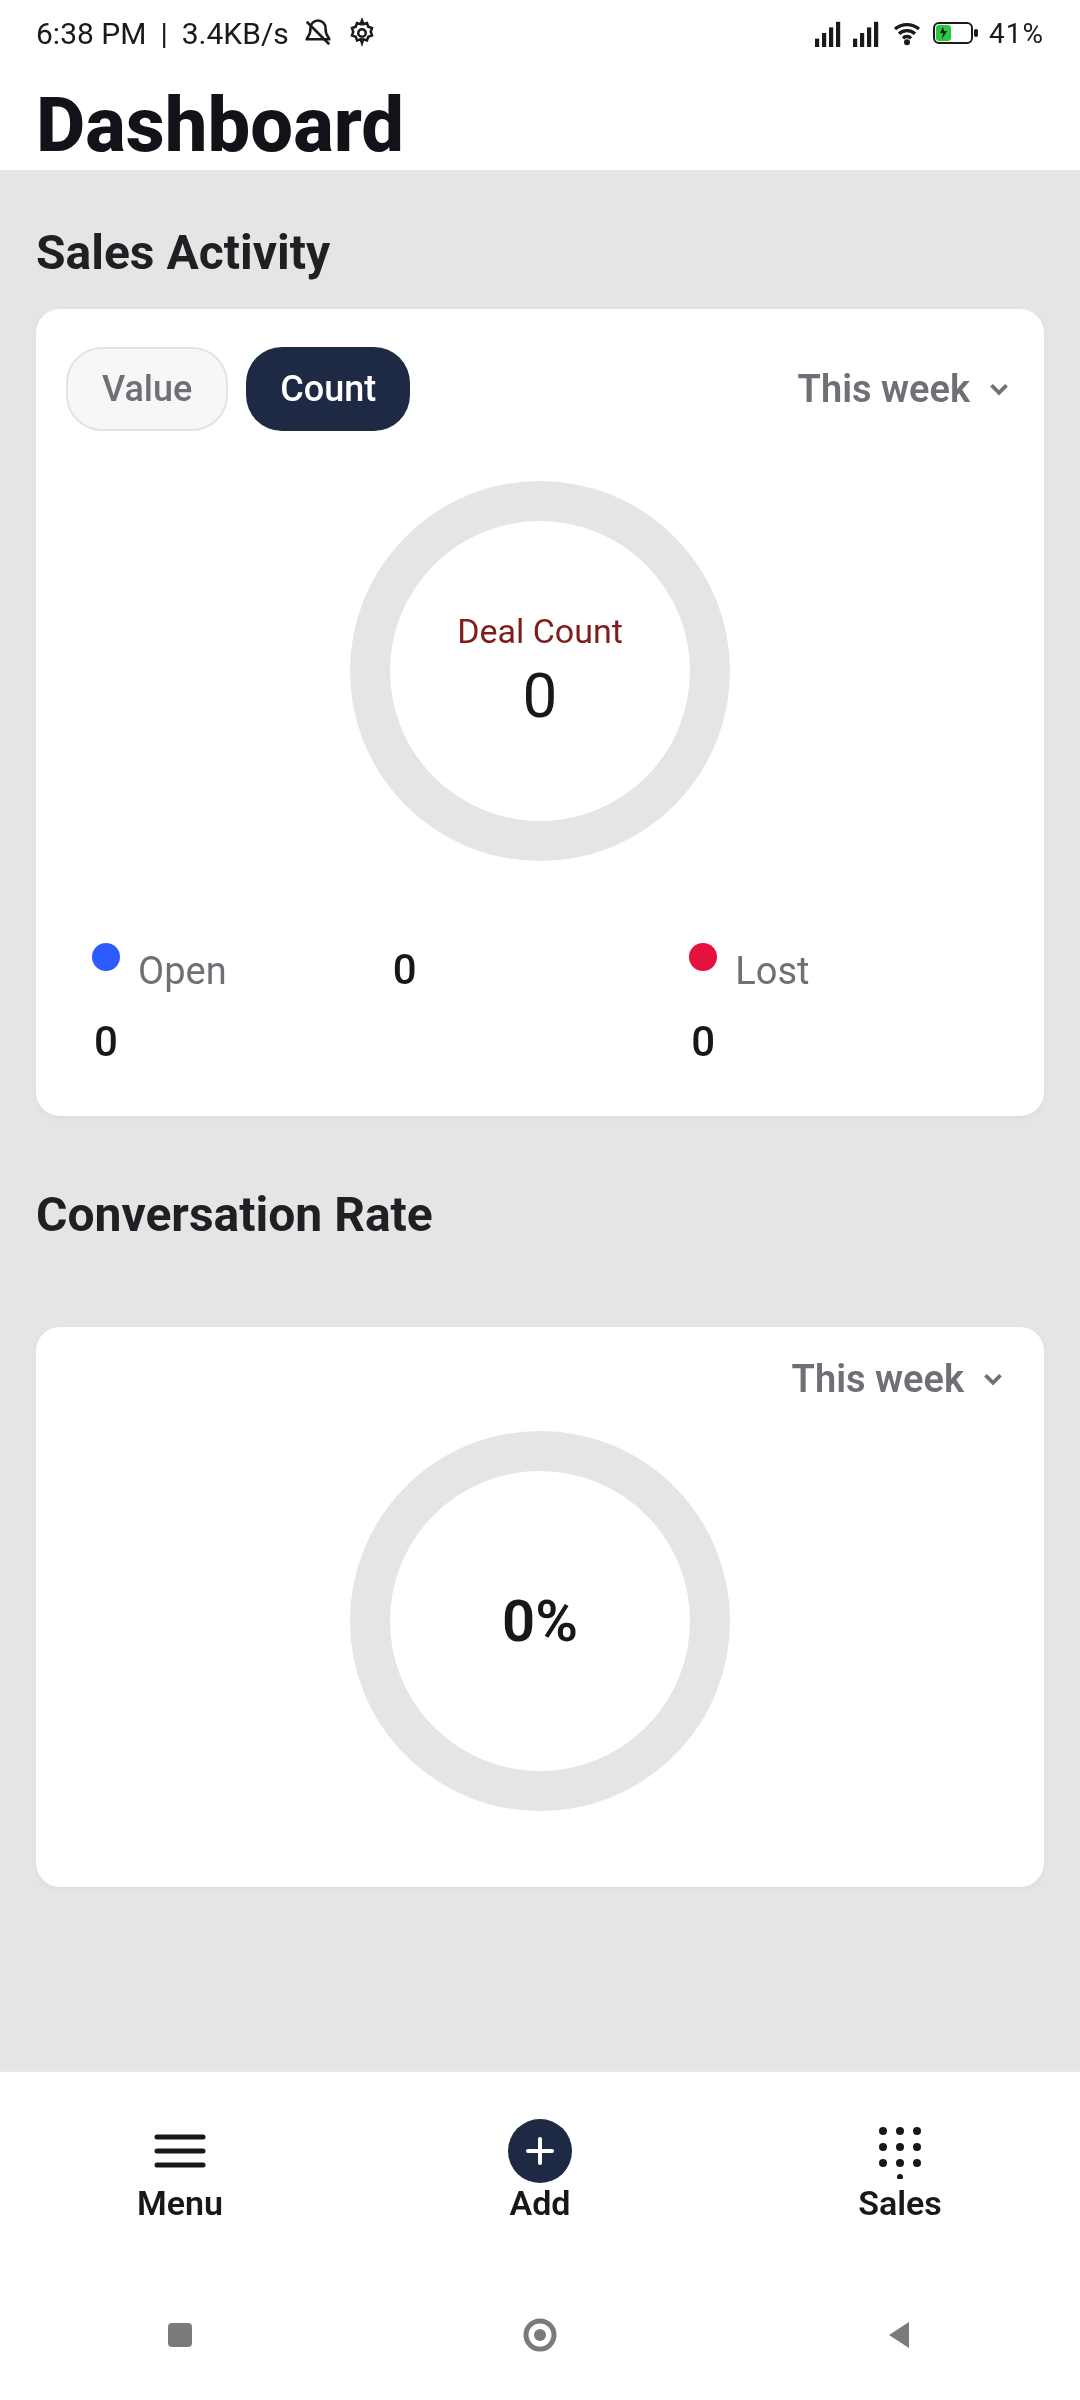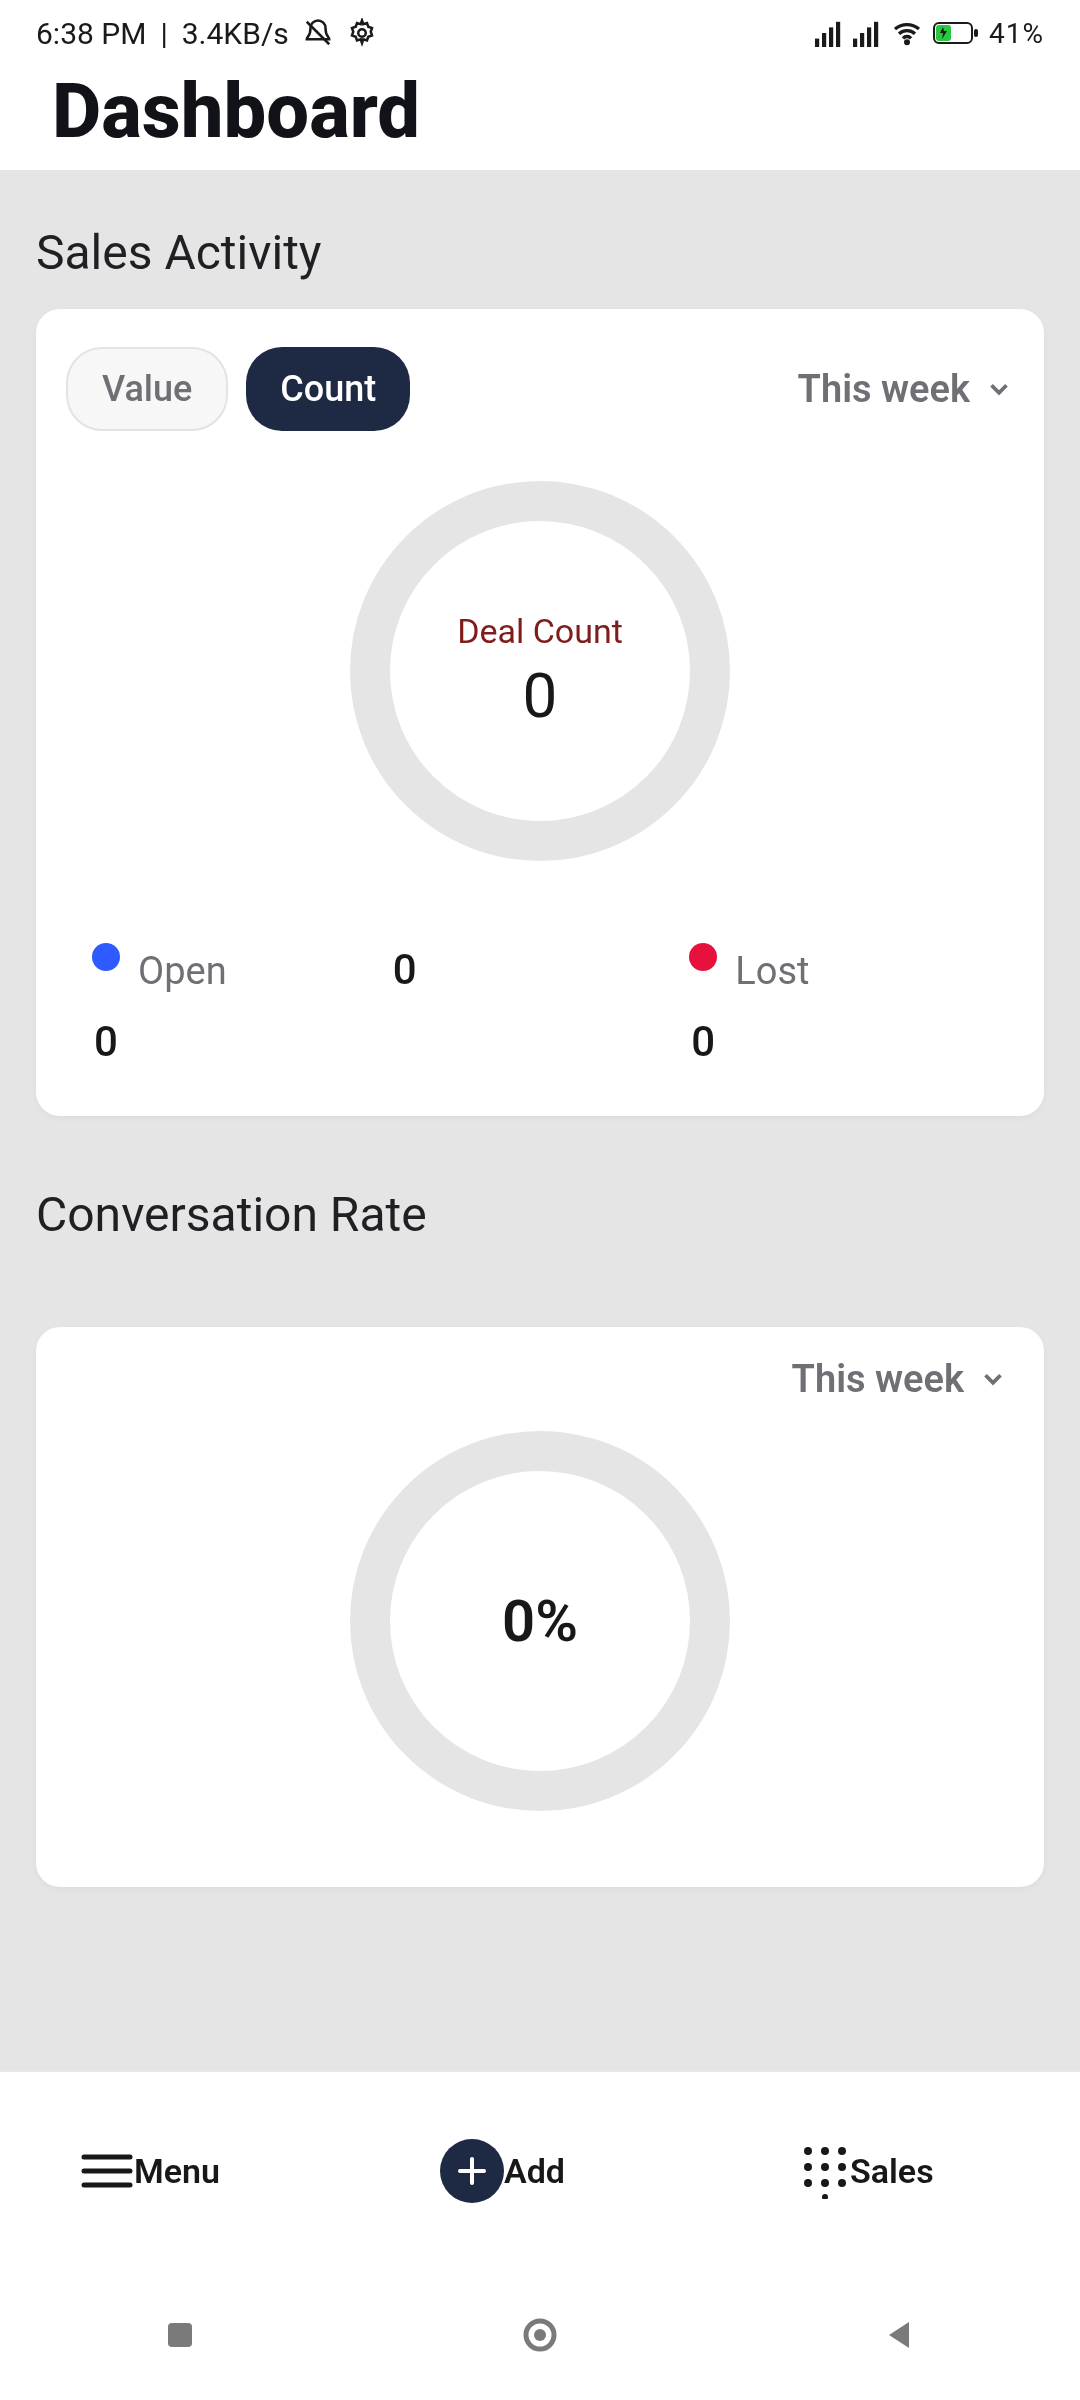--- a/index.html
+++ b/index.html
@@ -26,21 +26,21 @@
   .status-right { display: flex; align-items: center; gap: 10px; }
   .status-icon { display: inline-flex; align-items: center; justify-content: center; }
   .page-title {
     font-size: 76px;
     font-weight: 800;
     color: #111318;
   }
 
   .section-title {
     font-size: 48px;
-    font-weight: 400;
+    font-weight: 700;
     color: #1f1f24;
     padding: 54px 36px 28px 36px;
   }
 
   .card {
     background: #ffffff;
     border-radius: 24px;
     margin: 0 36px;
     padding: 30px;
     box-shadow: 0 2px 6px rgba(0,0,0,.04);
@@ -148,21 +148,21 @@
   .donut2-value { font-size: 58px; font-weight: 600; color:#18181b; }
   .app-nav {
     height: 200px;
     background: #ffffff;
     border-top: 2px solid #e8e8e8;
     display: flex;
     align-items: center;
     justify-content: space-around;
   }
   .nav-item {
-    display: flex; align-items: center; 
+    display: flex; flex-direction: column; align-items: center; 
     width: 200px;
   }
   .nav-item .icon-slot { height: 64px; display:flex; align-items:center; justify-content:center; }
   .nav-label { font-size: 34px; font-weight: 600; color: #18181b; }
   .add-circle {
     width: 64px; height: 64px; border-radius: 50%;
     background: #1e2944; color:#fff; display:flex; align-items:center; justify-content:center;
     font-size: 44px; line-height: 1;
   }
 
@@ -172,21 +172,21 @@
     background: #ffffff;
     display: flex;
     align-items: center;
     justify-content: space-around;
   }
   .sys-btn { width: 40px; height: 40px; display:flex; align-items:center; justify-content:center; }
 
   
   .frame { position: relative; width:1080px; height:2400px;padding-left:16px; }
   .zone-status { position:absolute; top:0; left:0; right:0; height:66px; }
-  .zone-header { position:absolute; top:66px; left:16px; right:0; height:104px; background:#fff; display:flex; align-items:flex-start; padding:0 36px; }
+  .zone-header { position:absolute; top:66px; left:0; right:0; height:104px; background:#fff; display:flex; align-items:flex-end; padding:0 36px; }
   .zone-header .page-title { font-size:76px; font-weight:800; color:#111318; }
   .zone-content { position:absolute; top:170px; left:0; right:0; bottom:330px; background:#e5e5e5; overflow:hidden; }
   .zone-appnav { position:absolute; left:0; right:0; bottom:130px; height:200px; }
   .zone-sysnav { position:absolute; left:0; right:0; bottom:0; height:130px; }
 
 </style>
 </head>
 <body>
 
 <div class="frame">

